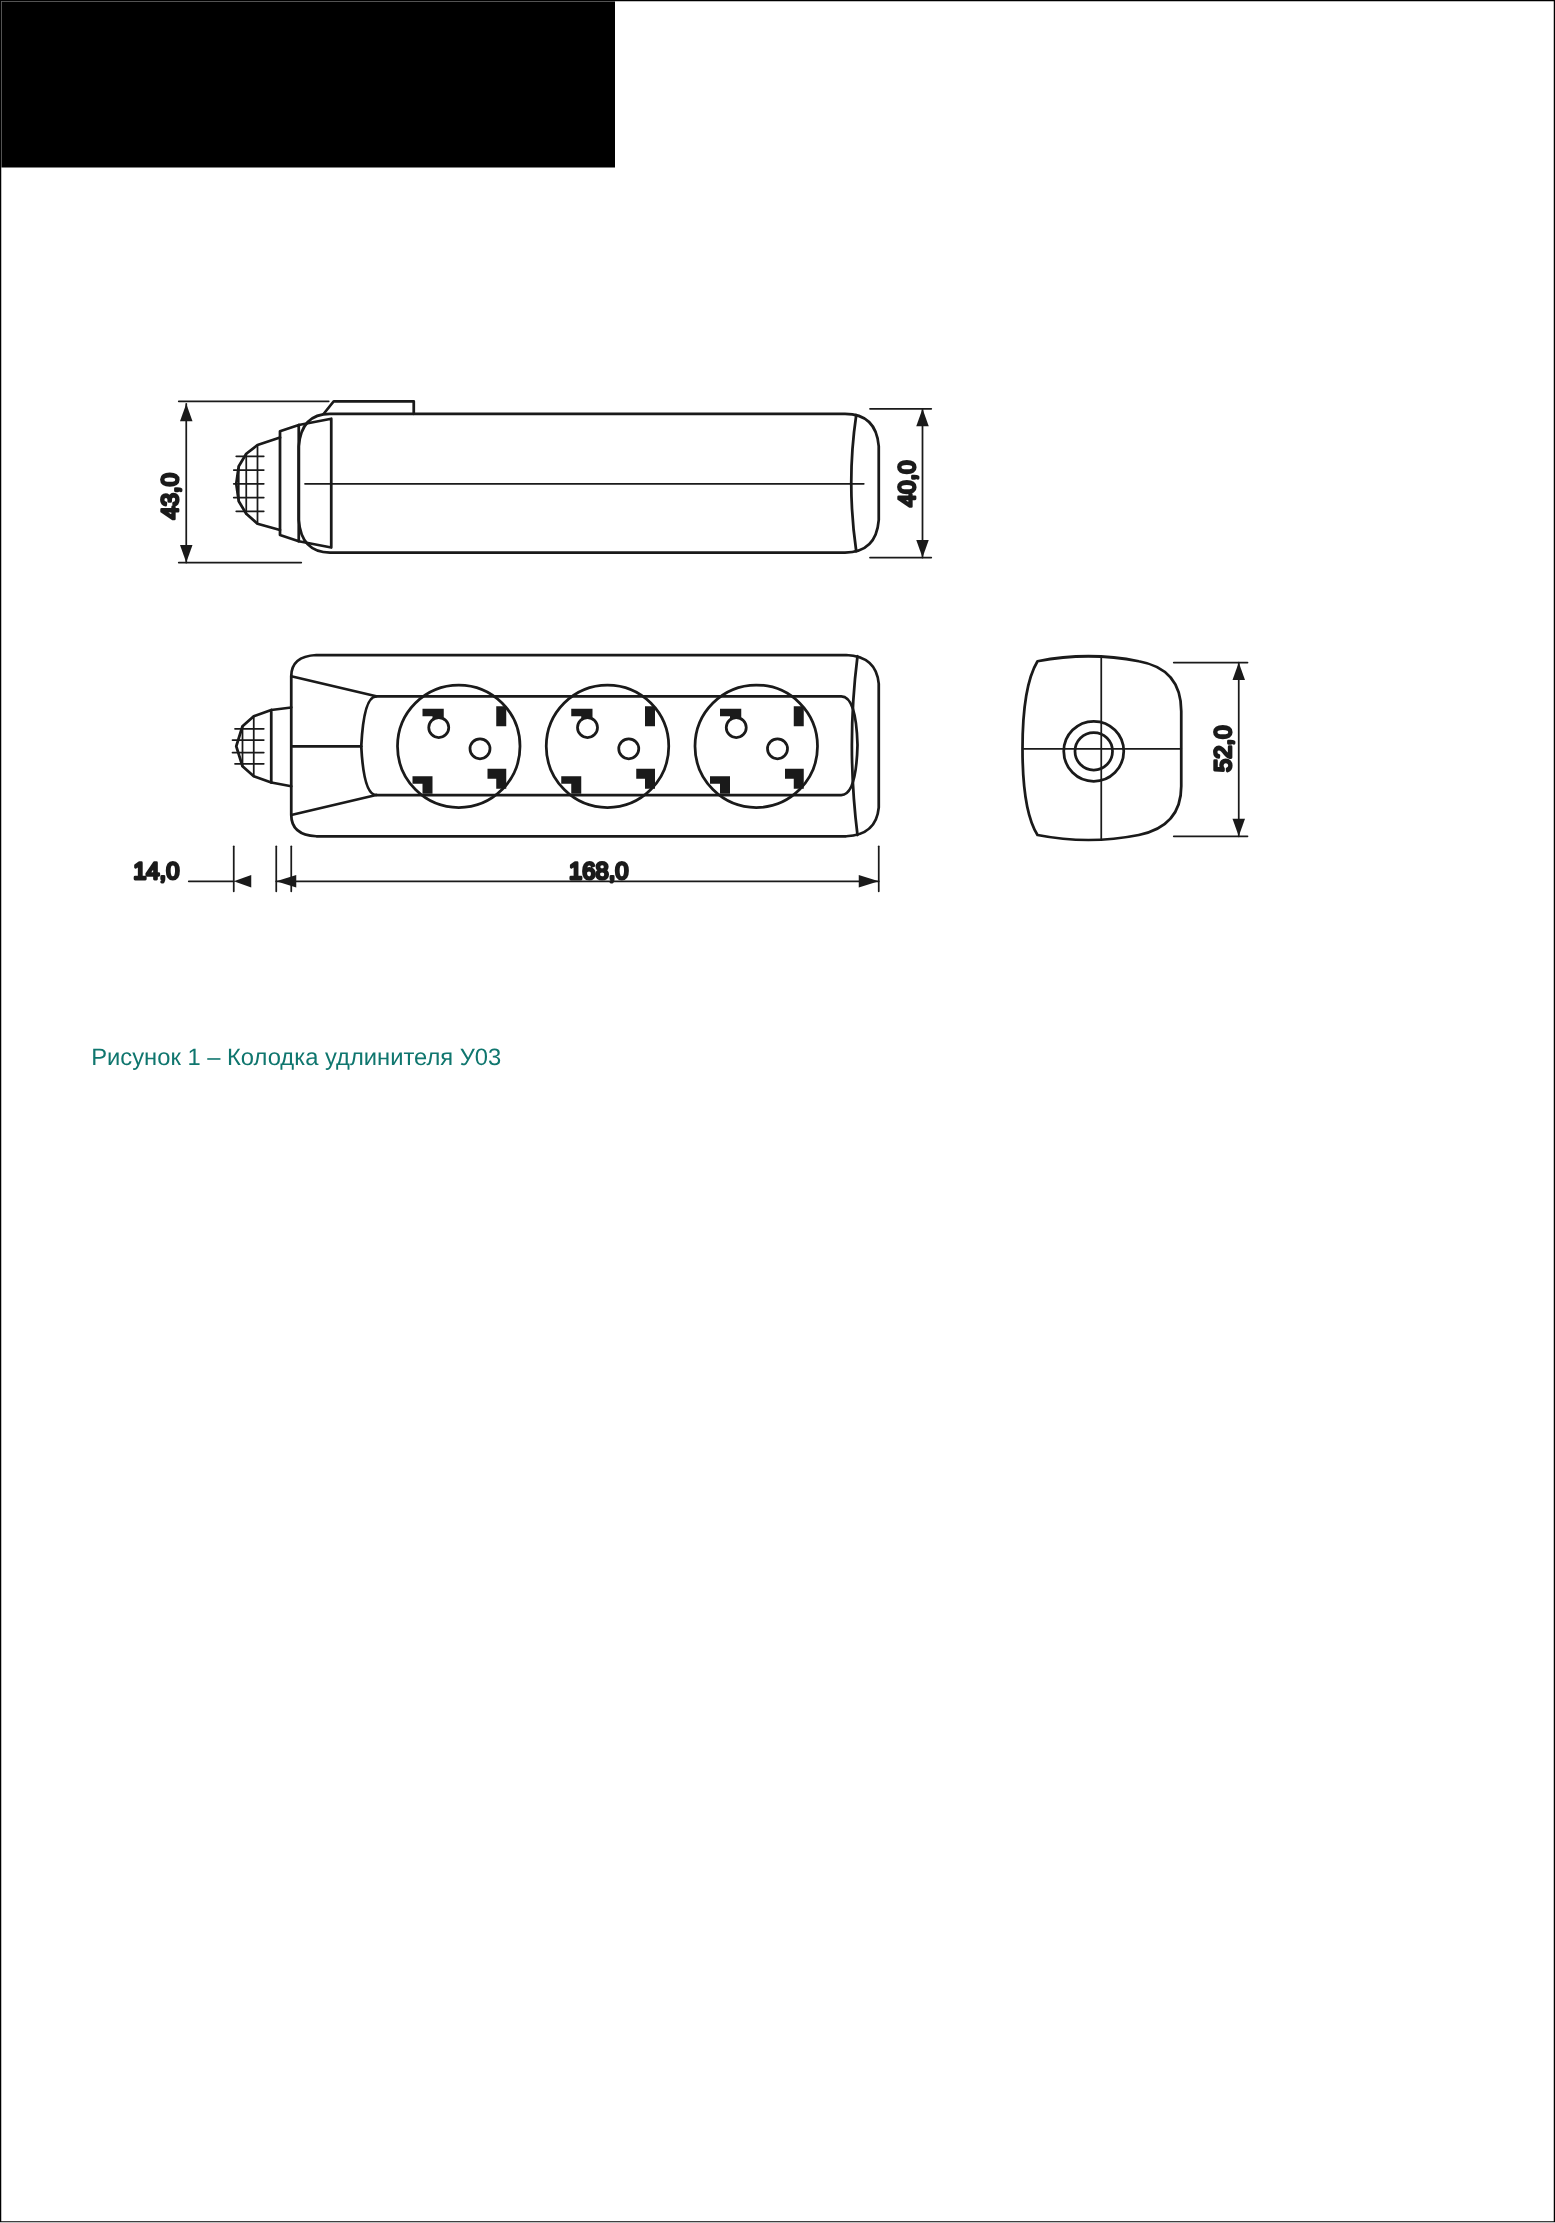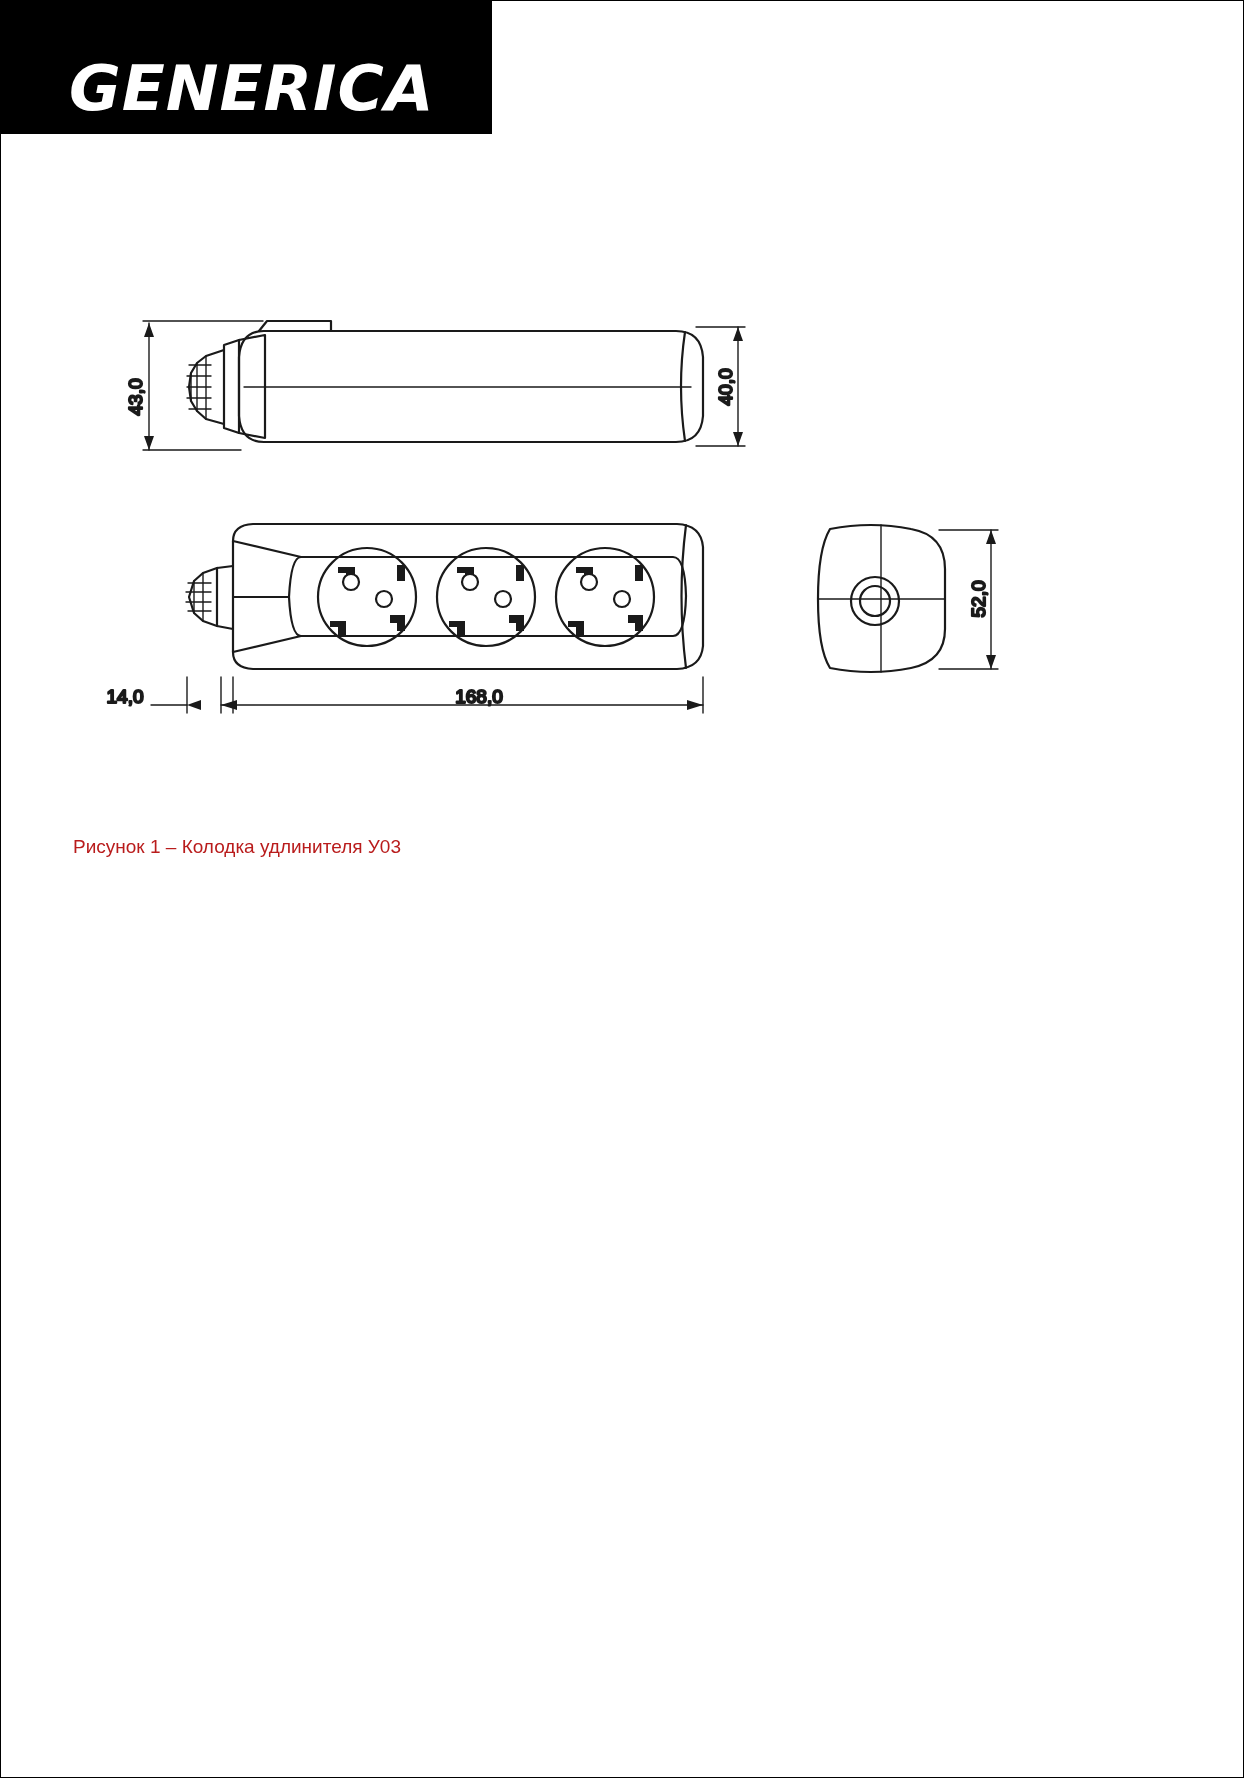--- a/index.html
+++ b/index.html
@@ -45,36 +45,35 @@
     left: 0;
     top: 0;
     width: 1244px;
     height: 1778px;
   }
   .caption {
     position: absolute;
     left: 72px;
     top: 835px;
     font-size: 19px;
-    color: #b91c1c;
+    color: #0f766e;
     white-space: nowrap;
   }
   svg text {
     font-family: "Liberation Sans", sans-serif;
     font-size: 19px;
     fill: #000000;
   }
 </style>
 </head>
 <body>
 
 <div id="page">
 
   <div id="logo-band"></div>
-  <div id="logo-text">GENERICA</div>
 
   <svg id="drawing" viewBox="0 0 1244 1778">
 
     <g fill="none" stroke="#1a1a1a" stroke-width="2.2" stroke-linejoin="round" stroke-linecap="round">
 
       <g>
 
         <path d="M 263 330 L 675 330 Q 700 330 702 356 L 702 415 Q 700 441 675 441 L 263 441 Q 240 441 238 415 L 238 356 Q 240 330 263 330 Z"></path>
 
         <path d="M 684 331 Q 676 385 684 440"></path>

